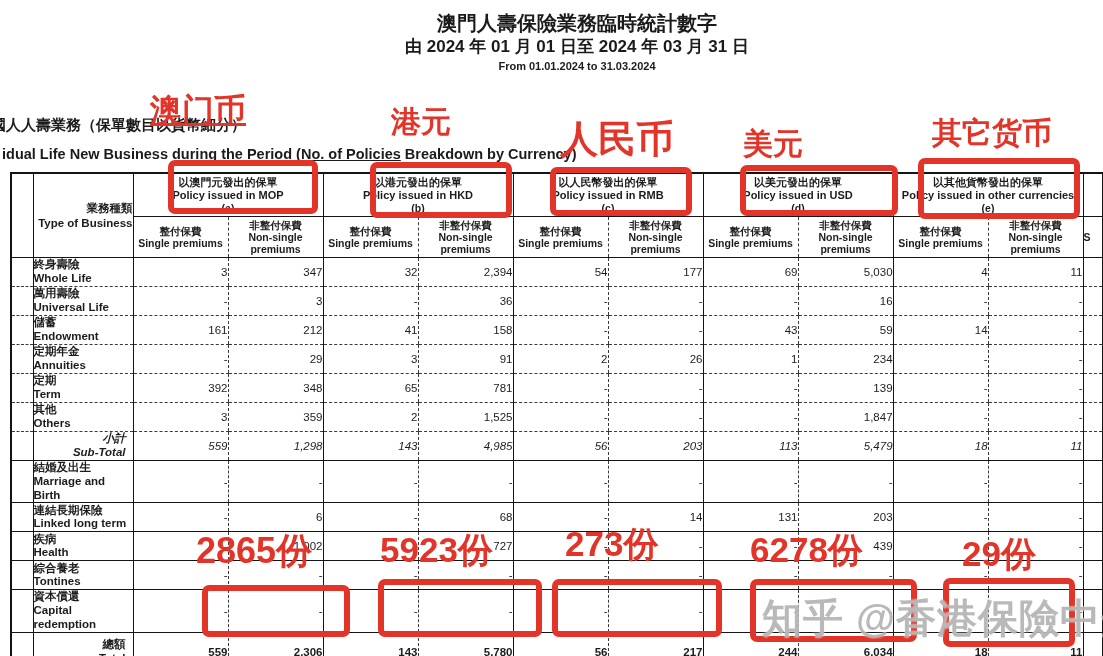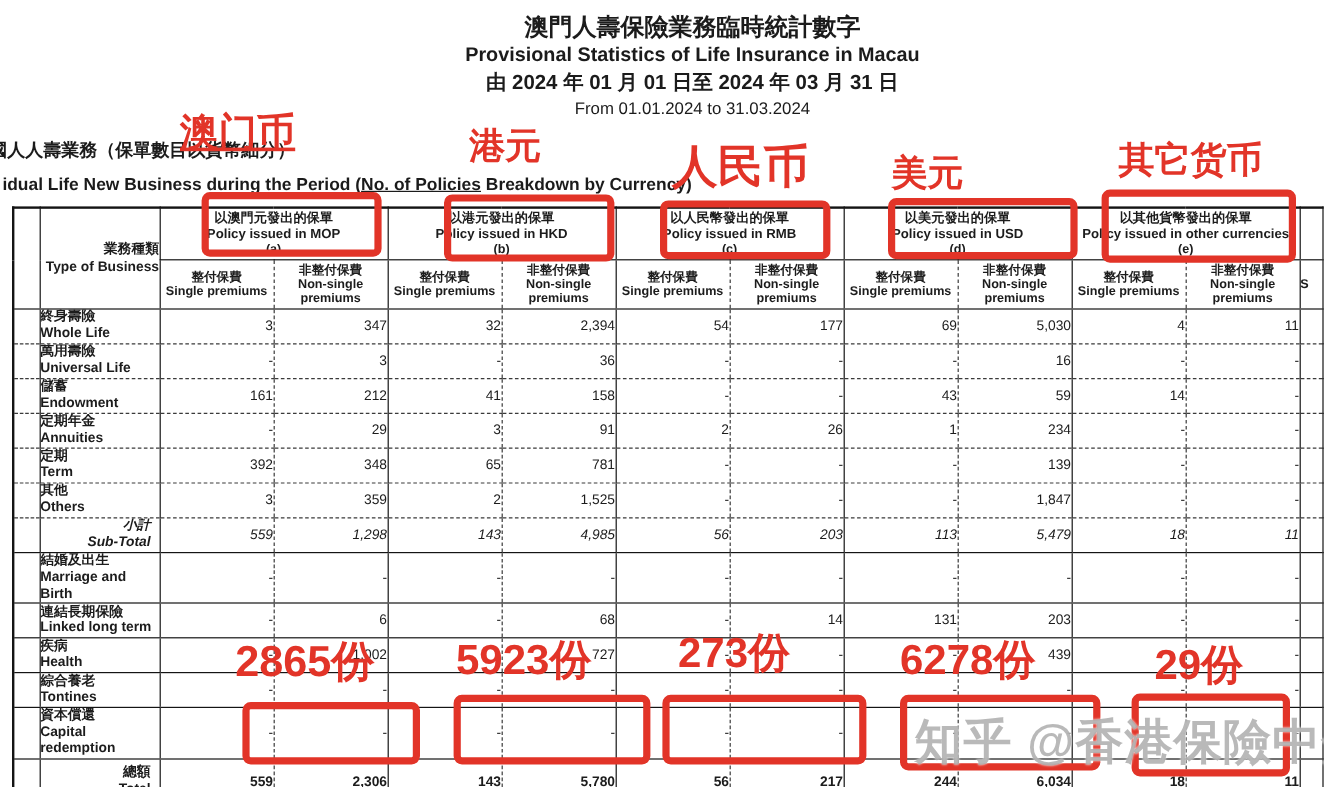--- a/index.html
+++ b/index.html
@@ -6,21 +6,21 @@
   body{
     width:1103px;height:656px;position:relative;overflow:hidden;
     background:#ffffff;color:#1b1b1b;
     font-family:"Liberation Sans",sans-serif;
   }
   
   .title-block{position:absolute;top:10px;left:277px;width:600px;text-align:center;line-height:1.32;}
   .title-zh{font-size:20px;font-weight:bold;}
   .title-en{font-size:16.5px;font-weight:bold;}
   .title-period-zh{font-size:17px;font-weight:bold;}
-  .title-period-en{font-size:14px;font-weight:normal;}
+  .title-period-en{font-size:11px;font-weight:bold;}
   
   .subtitle-zh{position:absolute;top:116px;left:-9px;font-size:15px;font-weight:bold;white-space:nowrap;}
   .subtitle-en{position:absolute;top:146px;left:2px;font-size:14.5px;font-weight:bold;white-space:nowrap;}
   .subtitle-en .u{text-decoration:underline;}
   
   table.stats{
     position:absolute;top:172px;left:10px;width:1092px;
     border-collapse:collapse;table-layout:fixed;
     border:2px solid #141414;font-size:11.5px;color:#1c1c1c;
   }
@@ -72,21 +72,20 @@
     position:absolute;left:762px;top:591px;z-index:7;
     font-size:40px;font-weight:bold;letter-spacing:1px;
     color:rgba(158,158,158,0.72);text-shadow:0 0 2px #ffffff;white-space:nowrap;
   }
 </style>
 </head>
 <body>
 
 <div class="title-block">
   <div class="title-zh">澳門人壽保險業務臨時統計數字</div>
-  <div class="title-en">Provisional Statistics of Life Insurance in Macau</div>
   <div class="title-period-zh">由 2024 年 01 月 01 日至 2024 年 03 月 31 日</div>
   <div class="title-period-en">From 01.01.2024 to 31.03.2024</div>
 </div>
 
 <div class="subtitle-zh">國人人壽業務（保單數目以貨幣細分）</div>
 <div class="subtitle-en"><span>idual Life New Business during the Period (</span><span class="u">No. of Policies</span><span> Breakdown by Currency)</span></div>
 
 <table class="stats" id="stats-table">
     <colgroup>
       <col style="width: 22px;">

